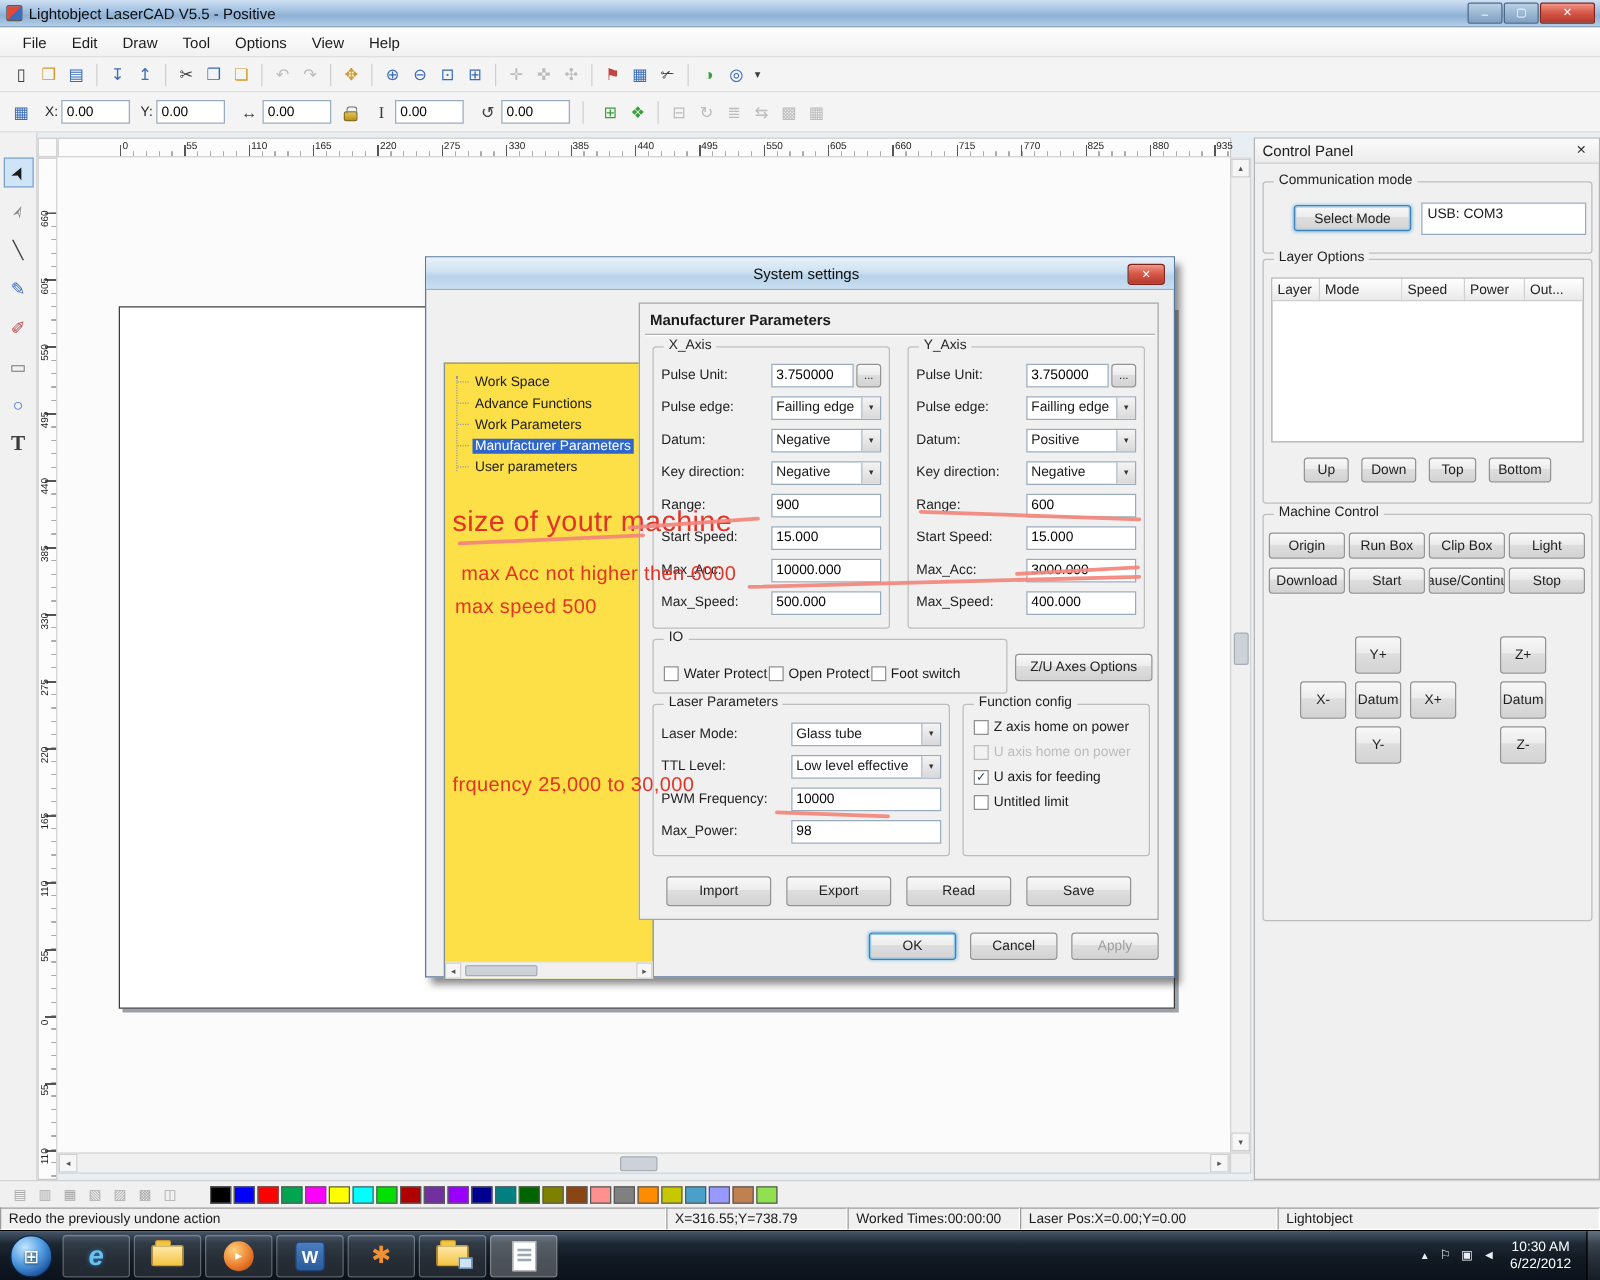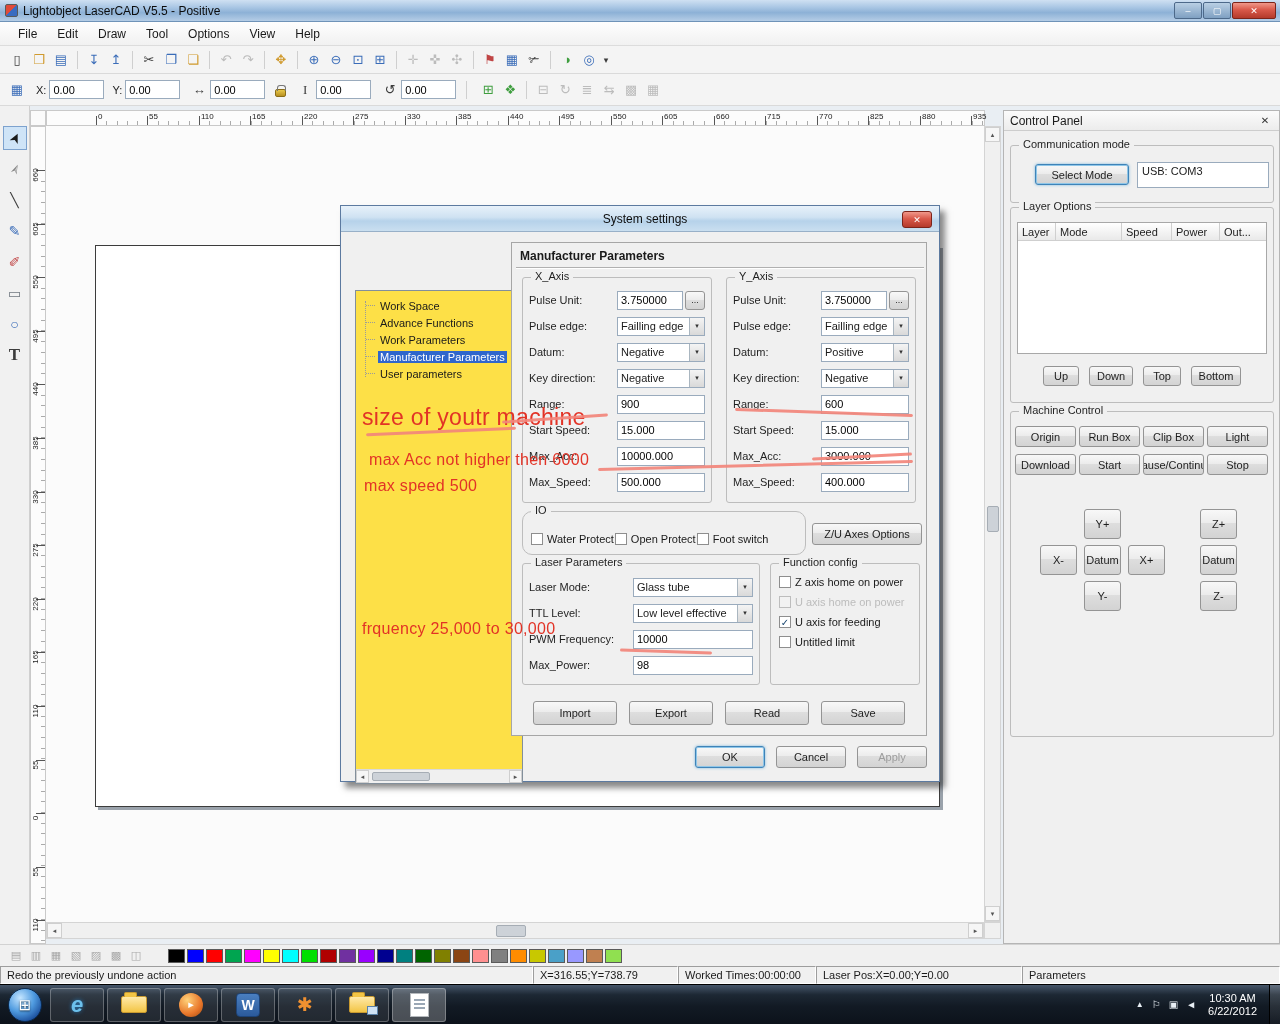--- a/index.html
+++ b/index.html
@@ -121,21 +121,21 @@
   .ddl{width:88px;height:19px;background:#fff;border:1px solid #9aabbd;display:flex;align-items:center;
     font-size:11px;padding-left:3px;white-space:nowrap;overflow:hidden;}
   .ddl .ddarrow{margin-left:auto;flex:none;width:15px;height:100%;background:linear-gradient(#f4f4f4,#d9d9d9);
     border-left:1px solid #aab6c0;display:flex;align-items:center;justify-content:center;font-size:7px;color:#333;}
   .ddl.wide{width:120px;}
   .cbrow{display:flex;align-items:center;gap:4px;font-size:11px;}
   .cb{width:12px;height:12px;background:#fff;border:1px solid #8e8e8e;flex:none;display:flex;align-items:center;
     justify-content:center;font-size:10px;color:#16446e;font-weight:bold;}
   .cb.dis{background:#f2f2f2;border-color:#bdbdbd;}
   .cblabel.dis{color:#9d9d9d;}
-  .io-gb{display:flex;gap:1px;padding:15px 8px 4px 8px;border-radius:10px;}
+  .io-gb{display:flex;gap:1px;padding:15px 8px 4px 8px;}
   .laser-gb{padding:13px 6px 4px 6px;}
   .laser-gb .tin{width:120px;}
   .func-gb{padding:12px 8px 4px 8px;display:flex;flex-direction:column;gap:8px;}
   #io-btn-row{position:absolute;left:0;top:458px;width:100%;display:flex;justify-content:center;gap:12px;}
   #io-btn-row .b7{width:84px;height:24px;}
   .footer-btn{position:absolute;top:540px;width:70px;height:22px;}
 
   
   .anno-text{position:absolute;color:#e23326;z-index:100;white-space:nowrap;letter-spacing:.3px;}
   .anno-line{position:absolute;height:3px;background:#f2857b;border-radius:3px;z-index:100;opacity:.92;}
@@ -645,21 +645,21 @@
       <span class="swatch" style="background-color: rgb(192, 128, 80);"></span>
       <span class="swatch" style="background-color: rgb(144, 224, 80);"></span>
     </span>
   </div>
 
   <div id="statusbar">
     <span class="status-cell" style="width:533px">Redo the previously undone action</span>
     <span class="status-cell" style="width:145px">X=316.55;Y=738.79</span>
     <span class="status-cell" style="width:138px">Worked Times:00:00:00</span>
     <span class="status-cell" style="width:206px">Laser Pos:X=0.00;Y=0.00</span>
-    <span class="status-cell" style="flex:1">Parameters</span>
+    <span class="status-cell" style="flex:1">Lightobject</span>
   </div>
 
   <div id="taskbar">
     <div class="orb">
         <span>⊞</span>
       </div>
     <div class="tb-app">
         <span class="tb-ie">e</span>
       </div>
     <div class="tb-app">

